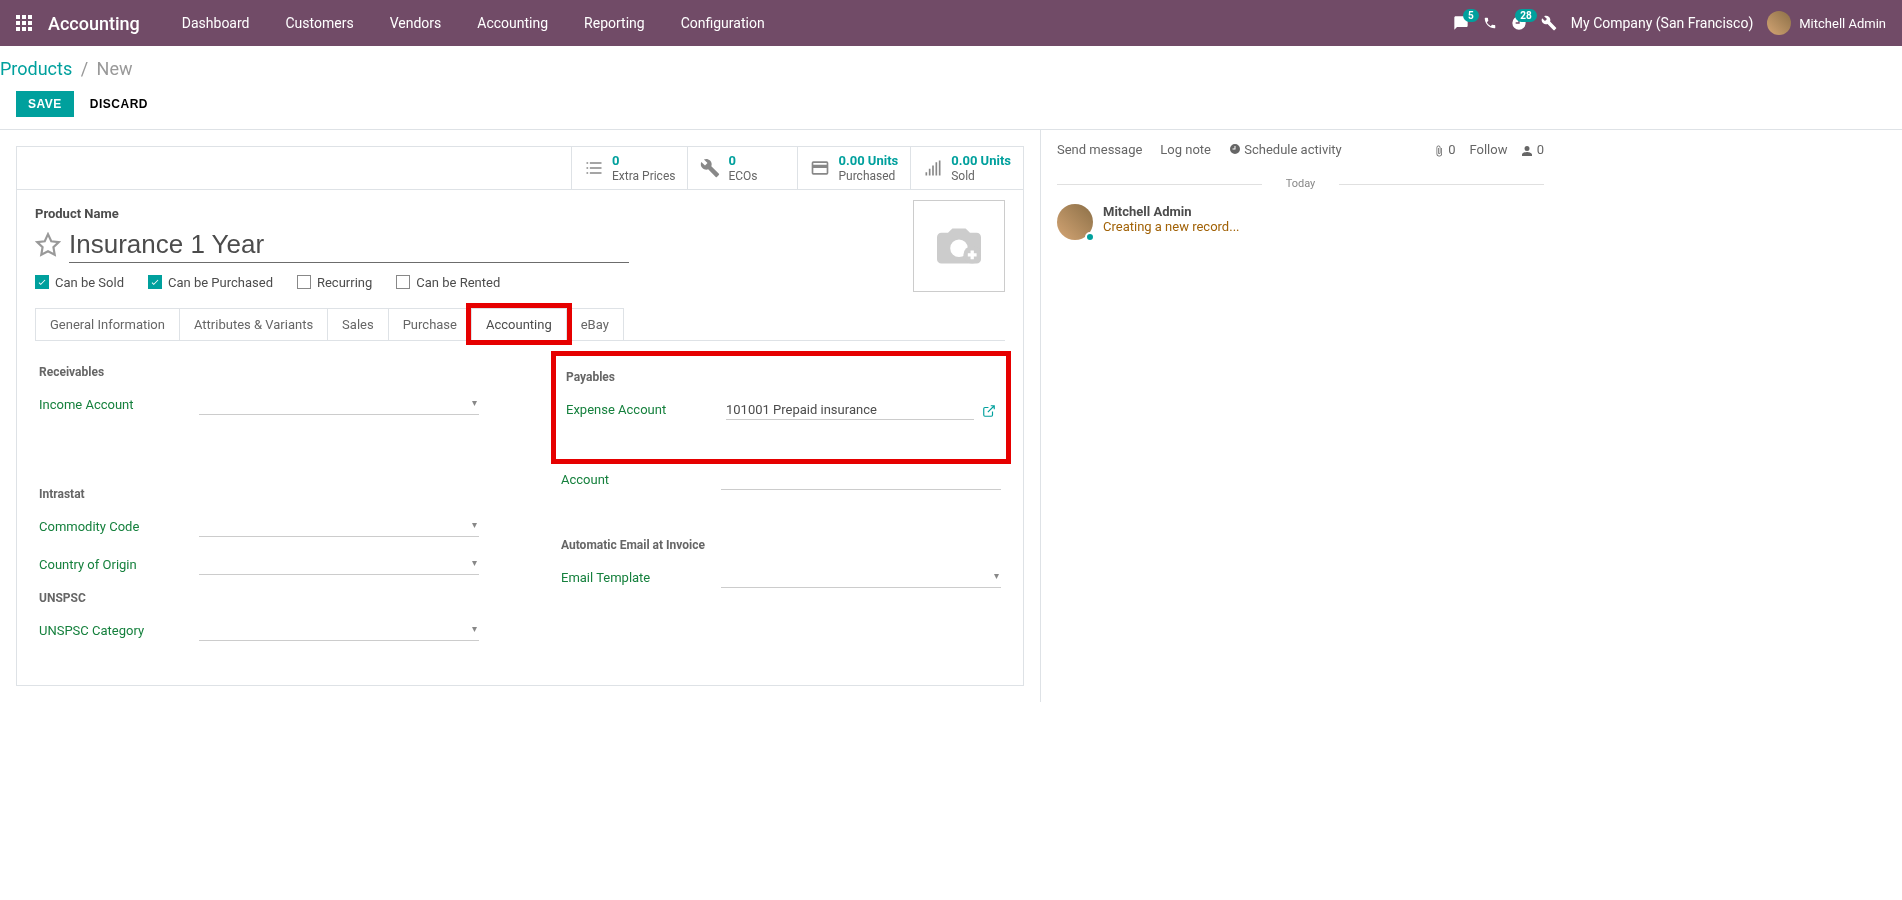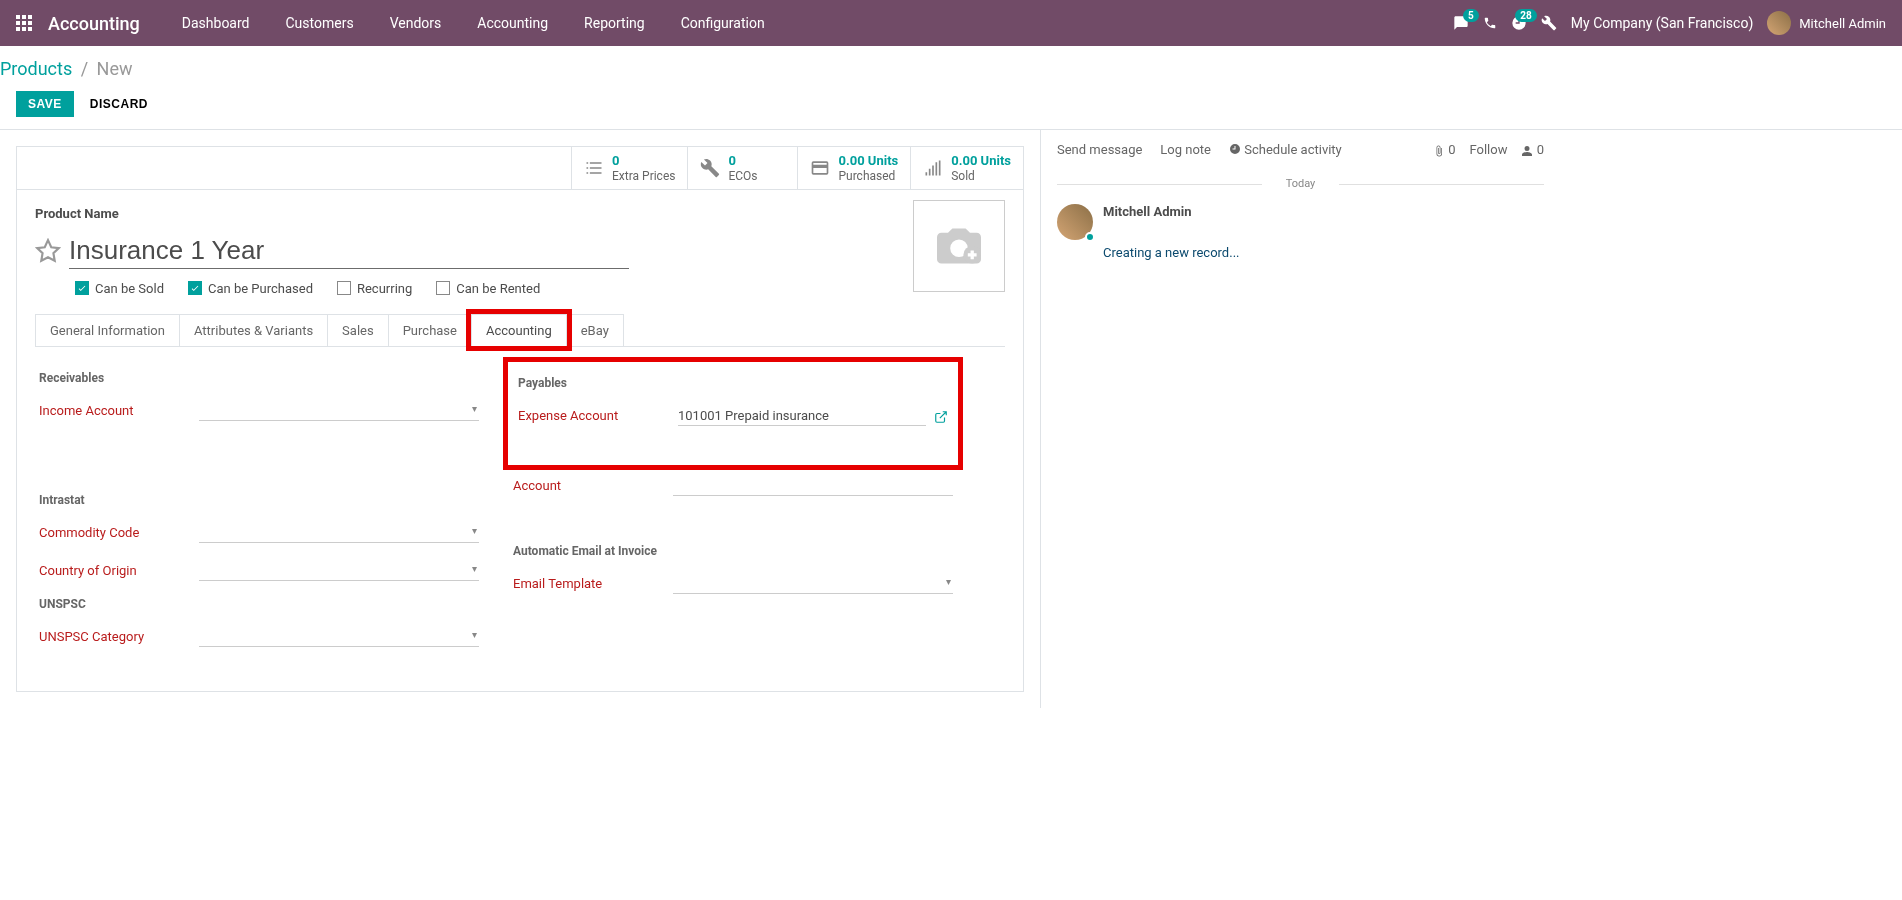--- a/index.html
+++ b/index.html
@@ -36,64 +36,64 @@
 
 .sheet { border: 1px solid #dee2e6; background: #fff; margin-top: 16px; }
 .stat-buttons { display: flex; justify-content: flex-end; border-bottom: 1px solid #dee2e6; }
 .stat-btn { border-left: 1px solid #dee2e6; padding: 6px 12px; min-width: 110px; display: flex; align-items: center; gap: 8px; cursor: pointer; }
 .stat-icon { color: #888; }
 .stat-text { display: flex; flex-direction: column; line-height: 1.2; }
 .stat-value { color: #00a09d; font-weight: bold; font-size: 13px; }
 .stat-label { color: #666; font-size: 12px; }
 
 .form-body { padding: 16px 18px; position: relative; }
-.product-label { font-weight: bold; font-size: 13px; color: #4c4c4c; margin-bottom: 12px; }
+.product-label { font-weight: bold; font-size: 13px; color: #4c4c4c; margin-bottom: 6px; }
 .title-row { display: flex; align-items: center; gap: 8px; margin-bottom: 12px; }
 .star { color: #999; cursor: pointer; }
 .product-name-input { font-size: 26px; border: none; border-bottom: 1px solid #6c6c6c; padding: 2px 0; width: 560px; outline: none; color: #4c4c4c; }
 .image-box { position: absolute; top: 10px; right: 18px; width: 92px; height: 92px; border: 1px solid #ccc; display: flex; align-items: center; justify-content: center; color: #bbb; cursor: pointer; }
 
-.checkboxes { display: flex; gap: 24px; margin-top: 12px; margin-left: 40px; }
+.checkboxes { display: flex; gap: 24px; margin-top: 12px; }
 .chk { display: flex; align-items: center; gap: 6px; cursor: pointer; }
 .chk-box { width: 14px; height: 14px; border: 1px solid #00a09d; display: flex; align-items: center; justify-content: center; }
 .chk-box.checked { background: #00a09d; }
 .chk-box.unchecked { border-color: #888; }
 
 
 .tabs { display: flex; margin-top: 18px; border-bottom: 1px solid #dee2e6; position: relative; }
 .tab { padding: 8px 14px; border: 1px solid #dee2e6; border-bottom: none; margin-right: -1px; cursor: pointer; color: #666; background: #fff; position: relative; }
 .tab.active { color: #4c4c4c; font-weight: normal; z-index: 2; }
 .tab.highlight-red { outline: 5px solid #e60000; z-index: 10; }
 
-.tab-content { padding: 24px 4px 12px; display: flex; gap: 34px; }
+.tab-content { padding: 24px 4px 12px; display: flex; gap: 48px; justify-content: space-between; }
 .form-col { flex: 1; max-width: 440px; }
 .group-title { font-weight: bold; font-size: 12px; color: #666; margin-bottom: 14px; }
 .field-row { display: flex; align-items: center; margin-bottom: 14px; min-height: 24px; }
-.field-label { width: 160px; font-size: 13px; color: #b91c1c; }
+.field-label { width: 160px; font-size: 13px; color: #15803d; }
 .field-input { flex: 1; border: none; border-bottom: 1px solid #ccc; padding: 2px 0; font-size: 13px; position: relative; }
 .field-input.empty { color: transparent; }
 .dropdown-arrow { position: absolute; right: 2px; color: #888; font-size: 10px; }
 .ext-link { color: #00a09d; margin-left: 8px; cursor: pointer; }
 
 .red-highlight-box { border: 5px solid #e60000; padding: 14px 10px 23px; margin: -14px -10px 4px; }
 
 
 .chatter-top { display: flex; align-items: center; gap: 18px; color: #666; padding-bottom: 12px; }
 .chatter-action { cursor: pointer; }
 .chatter-right { margin-left: auto; display: flex; gap: 14px; align-items: center; }
 .today-sep { text-align: center; color: #888; font-size: 11px; margin: 8px 0; position: relative; }
 .today-sep::before, .today-sep::after { content: ""; position: absolute; top: 50%; width: 42%; border-top: 1px solid #e0e0e0; }
 .today-sep::before { left: 0; }
 .today-sep::after { right: 0; }
 .msg { display: flex; gap: 10px; padding: 6px 0; }
 .msg-avatar { width: 36px; height: 36px; border-radius: 50%; background: linear-gradient(45deg,#d4a574,#8b6f47); position: relative; }
 .msg-status { width: 10px; height: 10px; background: #00a09d; border: 2px solid #fff; border-radius: 50%; position: absolute; bottom: -2px; right: -2px; }
 .msg-body { flex: 1; }
 .msg-author { font-weight: bold; color: #4c4c4c; }
-.msg-text { color: #0c4a6e; margin-top: 26px; }
+.msg-text { color: #a16207; }
 
 svg { display: inline-block; vertical-align: middle; }
 </style>
 </head>
 <body>
 
 <div class="navbar">
   <div class="nav-apps">
     <svg width="16" height="16" viewBox="0 0 16 16" fill="#fff">
         <rect x="0" y="0" width="4" height="4"></rect>

